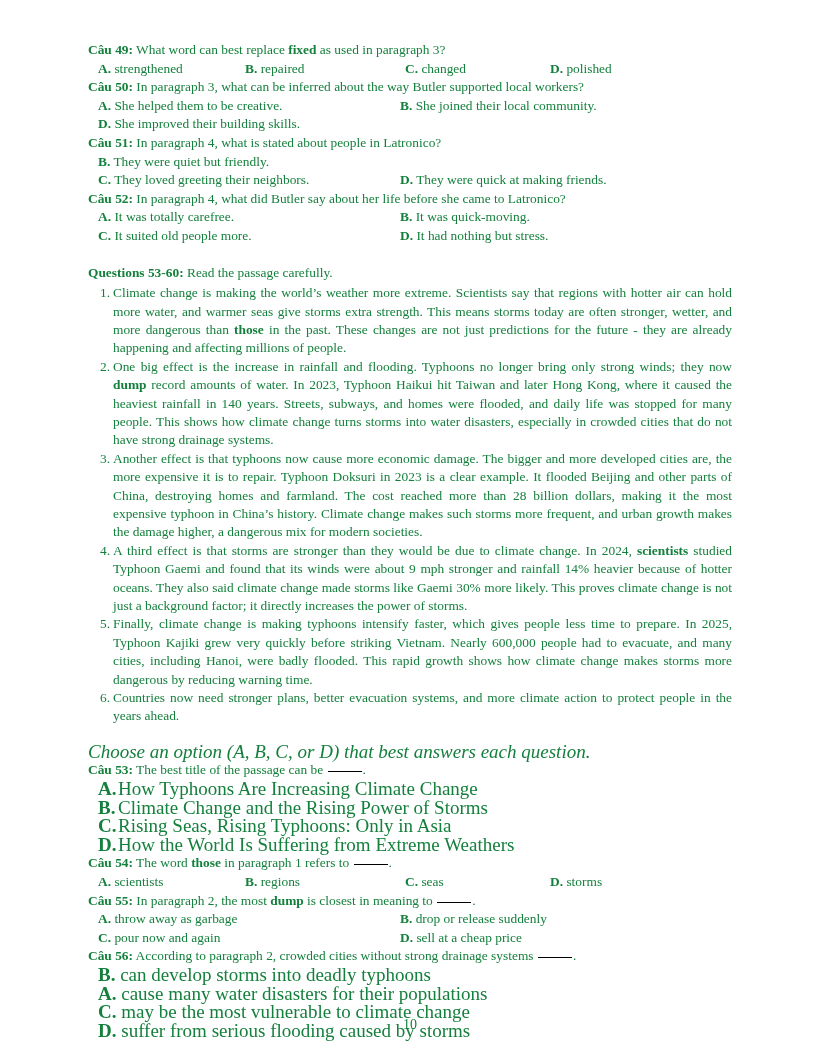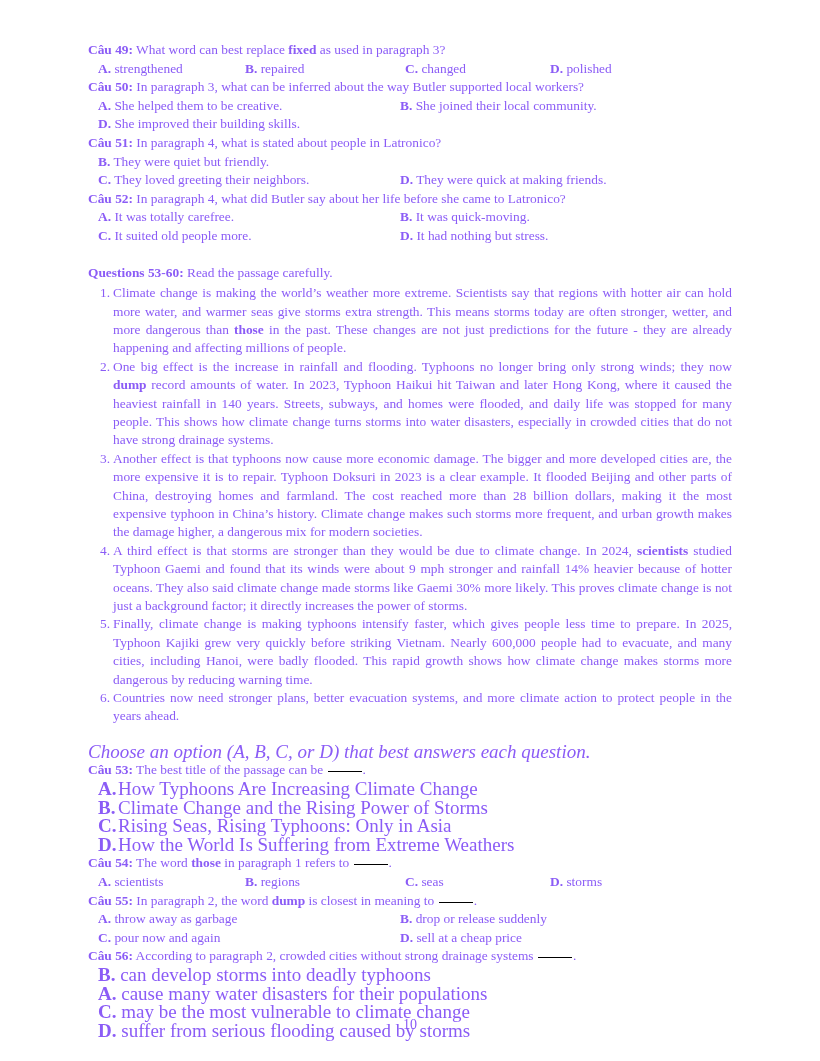--- a/index.html
+++ b/index.html
@@ -7,21 +7,21 @@
     margin: 0;
     padding: 0;
     background: #ffffff;
   }
   .page {
     position: relative;
     width: 820px;
     height: 1061px;
     background: #ffffff;
     font-family: "Liberation Serif", "DejaVu Serif", serif;
-    color: #8b5cf6;
+    color: #15803d;
     overflow: hidden;
   }
   .content {
     position: absolute;
     left: 88px;
     top: 41px;
     width: 644px;
   }
 
   
@@ -213,21 +213,21 @@
       <span class="q-label">Câu 54:</span><span> The word </span><b>those</b><span> in paragraph 1 refers to </span><span class="blank"></span><span>.</span>
     </div>
     <div class="opts4">
       <div class="cell"><span class="opt-letter">A.</span><span> scientists</span></div>
       <div class="cell"><span class="opt-letter">B.</span><span> regions</span></div>
       <div class="cell"><span class="opt-letter">C.</span><span> seas</span></div>
       <div class="cell"><span class="opt-letter">D.</span><span> storms</span></div>
     </div>
 
     <div class="q-line">
-      <span class="q-label">Câu 55:</span><span> In paragraph 2, the word </span><b>dump</b><span> is closest in meaning to </span><span class="blank"></span><span>.</span>
+      <span class="q-label">Câu 55:</span><span> In paragraph 2, the most </span><b>dump</b><span> is closest in meaning to </span><span class="blank"></span><span>.</span>
     </div>
     <div class="opts2">
       <div class="cell"><span class="opt-letter">A.</span><span> throw away as garbage</span></div>
       <div class="cell"><span class="opt-letter">B.</span><span> drop or release suddenly</span></div>
     </div>
     <div class="opts2">
       <div class="cell"><span class="opt-letter">C.</span><span> pour now and again</span></div>
       <div class="cell"><span class="opt-letter">D.</span><span> sell at a cheap price</span></div>
     </div>
 

